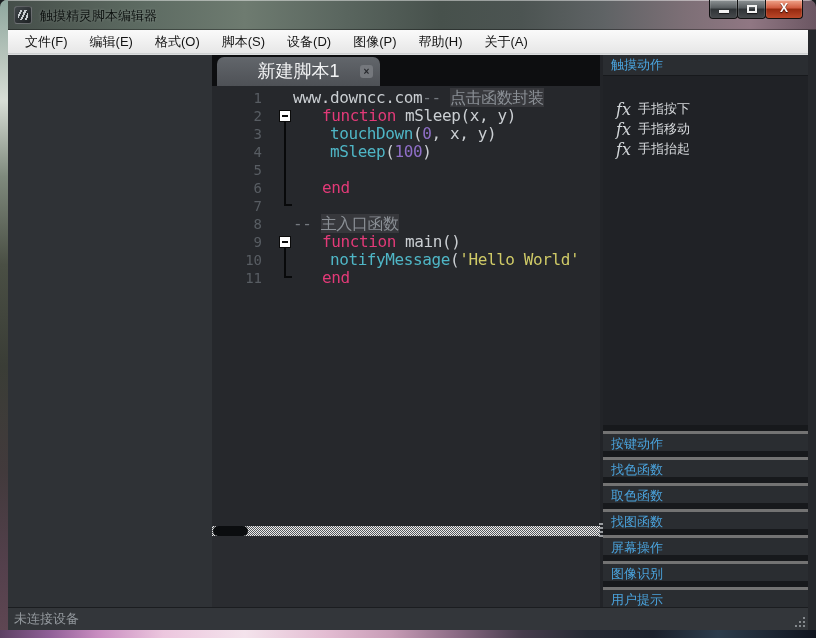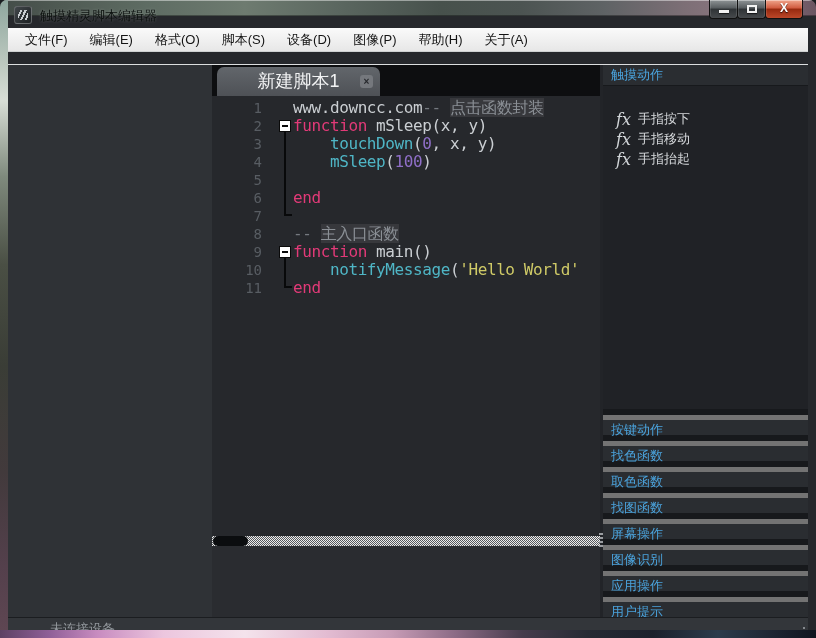--- a/index.html
+++ b/index.html
@@ -6,38 +6,38 @@
   *{box-sizing:border-box;}
   .window{position:relative;width:816px;height:638px;font-family:"Liberation Sans","DejaVu Sans",sans-serif;border-radius:7px 7px 0 0;overflow:hidden;background:#26282c;}
   
   .border-left{position:absolute;left:0;top:0;bottom:8px;width:8px;z-index:5;
     background:linear-gradient(#8ea79e 0%,#bcc8bf 10%,#d8ded6 16%,#7f8a7d 28%,#4a4f44 42%,#3a3d36 58%,#423a3c 75%,#54404c 90%,#5e4652 100%);}
   .border-right{position:absolute;right:0;top:0;bottom:8px;width:8px;z-index:5;
     background:linear-gradient(#9aa89f 0%,#8d9a93 12%,#6e7873 30%,#5f646a 45%,#6e6476 60%,#86688-0 0%,#8a6d82 72%,#9b7289 86%,#7a5a6e 100%);}
   .border-bottom{position:absolute;left:0;right:0;bottom:0;height:8px;z-index:6;
     background:linear-gradient(90deg,#5c4163 0%,#8f5f97 6%,#c88cc0 12%,#ecc6de 20%,#f4e3ec 30%,#e3bcd2 40%,#c79cb6 48%,#8a6a84 56%,#463c4c 64%,#262a34 72%,#1c212c 80%,#2c3c4c 88%,#10141e 100%);}
   
-  .titlebar{position:relative;height:16px;z-index:4;
+  .titlebar{position:relative;height:30px;z-index:4;
     background:linear-gradient(90deg,#434c48 0%,#505b54 8%,#5e6c63 18%,#6e7b70 30%,#5a665f 42%,#47514c 54%,#4c5452 64%,#5f6365 74%,#7d6f76 84%,#907783 92%,#6b5662 100%);
     box-shadow:inset 0 1px 0 rgba(255,255,255,.45), inset 0 -1px 0 rgba(0,0,0,.35);}
   .app-icon{position:absolute;left:14px;top:6px;width:18px;height:18px;border-radius:3px;background:linear-gradient(135deg,#41464a,#1d2123);border:1px solid rgba(255,255,255,.25);overflow:hidden;}
   .app-icon::after{content:'';position:absolute;left:3px;top:3px;right:3px;bottom:3px;
     background:repeating-linear-gradient(115deg,transparent 0 2px,#c9ced1 2px 4px);}
   .title{position:absolute;left:40px;top:7px;font-size:13px;color:#0d1210;text-shadow:0 0 3px rgba(255,255,255,.25);}
   .win-controls{position:absolute;top:0;right:13px;display:flex;}
   .wbtn{height:19px;border:1px solid #101010;border-top:none;border-radius:0 0 4px 4px;position:relative;
     box-shadow:inset 0 1px 0 rgba(255,255,255,.4), inset 1px 0 0 rgba(255,255,255,.12), inset -1px 0 0 rgba(255,255,255,.12);}
   .wbtn+.wbtn{margin-left:-1px;}
   .wbtn.min,.wbtn.max{width:29px;background:linear-gradient(#8f9496 0%,#565b5e 45%,#2f3336 50%,#46494c 100%);}
   .wbtn.close{width:38px;background:linear-gradient(#f0a58c 0%,#d05a3e 45%,#96290f 50%,#bb4729 100%);}
   .glyph-min{position:absolute;left:9px;top:10px;width:10px;height:3px;background:#f2f2f2;box-shadow:0 1px 1px rgba(0,0,0,.6);}
   .glyph-max{position:absolute;left:9px;top:5px;width:10px;height:8px;border:2px solid #f2f2f2;box-shadow:0 1px 1px rgba(0,0,0,.6);}
   .glyph-x{position:absolute;width:100%;text-align:center;top:1px;color:#fff;font-size:12px;font-weight:bold;text-shadow:0 1px 1px rgba(0,0,0,.7);}
   
-  .menubar{position:relative;z-index:4;margin:12px 8px;height:24px;background:linear-gradient(#fafafa,#e7e7e7);border-bottom:1px solid #cfd1d2;display:flex;align-items:center;padding-left:6px;}
+  .menubar{position:relative;z-index:4;margin:0 8px;height:24px;background:linear-gradient(#fafafa,#e7e7e7);border-bottom:1px solid #cfd1d2;display:flex;align-items:center;padding-left:6px;}
   .menu-item{font-size:13px;color:#141414;padding:0 11px;line-height:23px;cursor:default;}
   
   .content{position:relative;margin:0 8px;height:553px;display:flex;background:#26282c;border-top:1px solid #dcdedf;}
   .left-panel{width:204px;background:#2f3236;}
   .editor{width:388px;display:flex;flex-direction:column;background:#26282c;}
   .tabbar{height:31px;background:#0d0e10;position:relative;flex:none;}
   .tab{position:absolute;left:5px;top:2px;width:163px;height:29px;border-radius:7px 7px 0 0;background:linear-gradient(#62666b,#4e5156);}
   .tab-label{display:block;text-align:center;line-height:29px;font-size:18px;color:#f2f3f4;}
   .tab-close{position:absolute;right:7px;top:8px;width:13px;height:13px;border-radius:3px;background:#75787d;color:#26282c;font-size:10px;font-weight:bold;line-height:13px;text-align:center;}
   .code-area{height:438px;flex:none;background:#26282c;padding-top:3px;overflow:hidden;font-family:"DejaVu Sans Mono","Liberation Mono",monospace;}
@@ -45,21 +45,21 @@
   .ln{width:66px;flex:none;padding-right:16px;text-align:right;font-size:14px;color:#585d63;}
   .fold{width:15px;flex:none;height:18px;position:relative;}
   .fold-line::before{content:'';position:absolute;left:6px;top:0;bottom:0;width:2px;background:#08090a;}
   .fold-bend::before{content:'';position:absolute;left:6px;top:0;height:9px;width:2px;background:#08090a;}
   .fold-bend::after{content:'';position:absolute;left:6px;top:7px;width:8px;height:2px;background:#08090a;}
   .fold-box::before{content:'';position:absolute;left:6px;top:14px;bottom:0;width:2px;background:#08090a;}
   .fbox{position:absolute;left:1px;top:3px;width:12px;height:12px;background:#fff;border:1px solid #0a0a0a;}
   .fbox::after{content:'';position:absolute;left:2px;right:2px;top:4px;height:2px;background:#0a0a0a;}
   .codetext{white-space:pre;font-size:16px;line-height:18px;letter-spacing:-.4px;}
   .tk-plain{color:#caced2;}
-  .tk-keyword{color:#e23a78;}
+  .tk-keyword{color:#e23a78;margin-left:29px;}
   .tk-func{color:#4fb6c6;}
   .tk-number{color:#8f6fc8;}
   .tk-string{color:#cfca67;}
   .tk-comment{color:#75797f;}
   .tk-commentcjk{color:#8b9096;background:rgba(255,255,255,.08);}
   .hscroll{height:10px;flex:none;margin-top:2px;position:relative;
     background:repeating-conic-gradient(#ececec 0% 25%,#55585c 0% 50%) 0 0/2px 2px;}
   .hthumb{position:absolute;left:1px;top:0;width:35px;height:10px;background:#0b0d0f;border-radius:5px;}
   .editor-bottom{flex:1;background:#2a2c30;}
   .splitter{width:3px;background:#222428;position:relative;}
@@ -67,24 +67,24 @@
     background:repeating-linear-gradient(#9a9da1 0 2px,transparent 2px 4px);}
   
   .sidebar{width:205px;display:flex;flex-direction:column;background:#202226;gap:16px;}
   .panel-header{height:21px;flex:none;background:#2a2d31;border-bottom:1px solid #17191c;color:#4aa3dd;font-size:13px;line-height:20px;padding-left:8px;}
   .panel-items{flex:none;padding-top:7px;}
   .fx-item{height:20px;display:flex;align-items:center;padding-left:13px;}
   .fx-icon{width:22px;font-family:"DejaVu Serif","Liberation Serif",serif;font-style:italic;font-size:16px;color:#d3d7da;}
   .fx-label{font-size:13px;color:#d6d9dc;}
   .panel-fill{flex:1;}
   .stacked{flex:none;background:#17191c;}
-  .collapsed-header{height:20px;margin-top:6px;background:#2a2d31;border-top:5px solid #737373;color:#4aa3dd;font-size:13px;line-height:19px;padding-left:8px;}
+  .collapsed-header{height:20px;margin-top:6px;background:#2a2d31;border-top:3px solid #737373;color:#4aa3dd;font-size:13px;line-height:19px;padding-left:8px;}
   
   .statusbar{position:relative;z-index:4;margin:0 8px;height:23px;background:#33363a;border-top:1px solid #1b1d20;display:flex;align-items:center;}
-  .status-text{font-size:13px;color:#93989d;padding-left:6px;margin-left:36px;}
+  .status-text{font-size:13px;color:#93989d;padding-left:6px;}
   .resize-grip{position:absolute;right:3px;bottom:3px;width:2px;height:2px;background:#85898d;
     box-shadow:0 -4px #85898d,-4px 0 #85898d,0 -8px #85898d,-4px -4px #85898d,-8px 0 #85898d;}
 </style>
 </head>
 <body>
 
 <div class="window">
   <div class="border-left"></div>
   <div class="border-right"></div>
 
@@ -212,21 +212,20 @@
           </div>
         </div>
       <div class="panel-fill"></div>
       <div class="stacked" id="stacked">
           <div class="collapsed-header">按键动作</div>
           <div class="collapsed-header">找色函数</div>
           <div class="collapsed-header">取色函数</div>
           <div class="collapsed-header">找图函数</div>
           <div class="collapsed-header">屏幕操作</div>
           <div class="collapsed-header">图像识别</div>
-          <div class="collapsed-header">应用操作</div>
           <div class="collapsed-header">用户提示</div>
         </div>
     </div>
   </div>
 
   <div class="statusbar">
     <span class="status-text">未连接设备</span>
     <div class="resize-grip"></div>
   </div>
 

